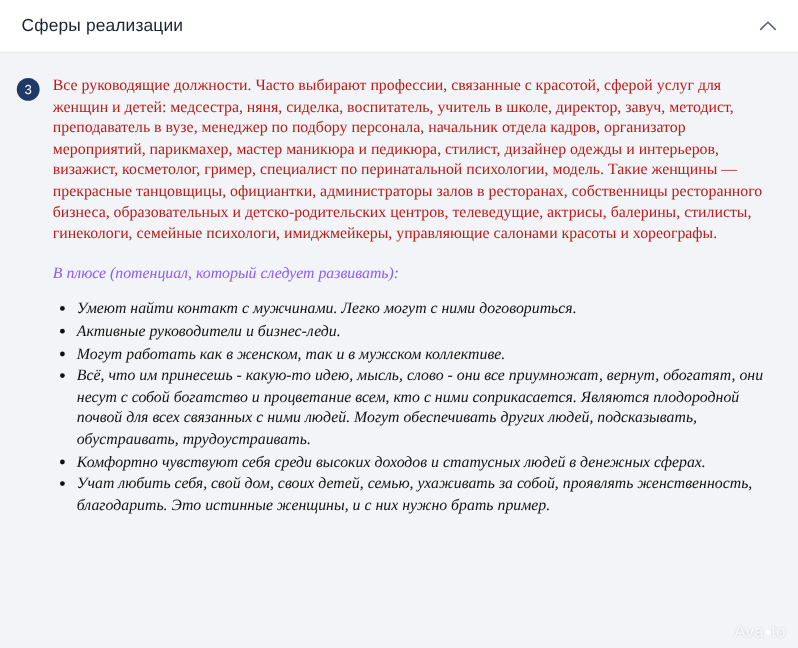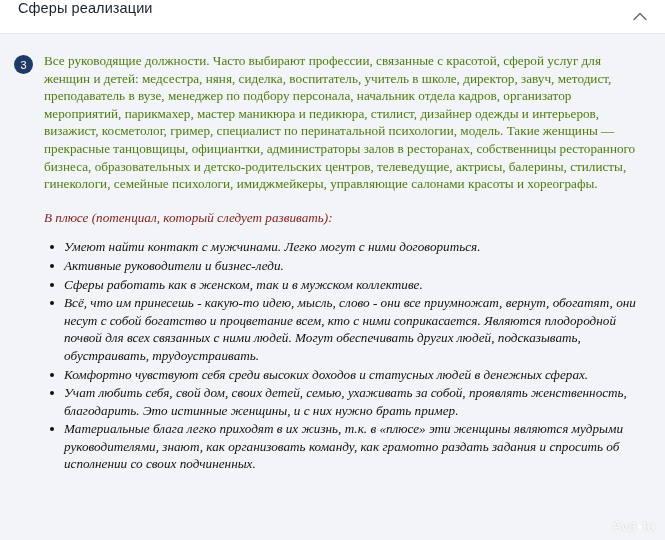--- a/index.html
+++ b/index.html
@@ -15,25 +15,25 @@
   }
   .page {
     position: relative;
     width: 665px;
     height: 540px;
     background: #f2f4f7;
     box-sizing: border-box;
   }
   .header {
     position: relative;
-    height: 34px;
+    height: 44px;
     background: #ffffff;
     border-bottom: 1px solid #e3e6eb;
     display: flex;
-    align-items: flex-start;
+    align-items: center;
     padding: 0 18px;
     box-sizing: border-box;
   }
   .header-title {
     font-family: "Liberation Sans", sans-serif;
     font-size: 14.5px;
     color: #1a2332;
     letter-spacing: 0.1px;
   }
   .chevron-up {
@@ -73,28 +73,28 @@
     justify-content: center;
     margin-top: 3px;
   }
   .para-block {
     flex: 1 1 auto;
     padding-left: 11px;
   }
   .para {
     font-size: 13.2px;
     line-height: 17.6px;
-    color: #4d7c0f;
+    color: #b91c1c;
     text-align: left;
     margin: 0;
   }
   .subhead {
     font-size: 13.2px;
     line-height: 17.6px;
-    color: #7f1d1d;
+    color: #8b5cf6;
     font-style: italic;
     margin: 16px 0 0 0;
   }
   ul.bullets {
     list-style: none;
     margin: 12px 0 16px 0;
     padding: 0;
   }
   ul.bullets li {
     position: relative;
@@ -151,25 +151,24 @@
 
   <div class="content">
     <div class="badge-row">
       <div class="badge">3</div>
       <div class="para-block">
         <p class="para">Все руководящие должности. Часто выбирают профессии, связанные с красотой, сферой услуг для женщин и детей: медсестра, няня, сиделка, воспитатель, учитель в школе, директор, завуч, методист, преподаватель в вузе, менеджер по подбору персонала, начальник отдела кадров, организатор мероприятий, парикмахер, мастер маникюра и педикюра, стилист, дизайнер одежды и интерьеров, визажист, косметолог, гример, специалист по перинатальной психологии, модель. Такие женщины — прекрасные танцовщицы, официантки, администраторы залов в ресторанах, собственницы ресторанного бизнеса, образовательных и детско-родительских центров, телеведущие, актрисы, балерины, стилисты, гинекологи, семейные психологи, имиджмейкеры, управляющие салонами красоты и хореографы.</p>
         <p class="subhead">В плюсе (потенциал, который следует развивать):</p>
         <ul class="bullets">
           <li>Умеют найти контакт с мужчинами. Легко могут с ними договориться.</li>
           <li>Активные руководители и бизнес-леди.</li>
-          <li>Сферы работать как в женском, так и в мужском коллективе.</li>
+          <li>Могут работать как в женском, так и в мужском коллективе.</li>
           <li>Всё, что им принесешь - какую-то идею, мысль, слово - они все приумножат, вернут, обогатят, они несут с собой богатство и процветание всем, кто с ними соприкасается. Являются плодородной почвой для всех связанных с ними людей. Могут обеспечивать других людей, подсказывать, обустраивать, трудоустраивать.</li>
           <li>Комфортно чувствуют себя среди высоких доходов и статусных людей в денежных сферах.</li>
           <li>Учат любить себя, свой дом, своих детей, семью, ухаживать за собой, проявлять женственность, благодарить. Это истинные женщины, и с них нужно брать пример.</li>
-          <li>Материальные блага легко приходят в их жизнь, т.к. в «плюсе» эти женщины являются мудрыми руководителями, знают, как организовать команду, как грамотно раздать задания и спросить об исполнении со своих подчиненных.</li>
         </ul>
       </div>
     </div>
   </div>
 
   <div class="watermark">
     <span class="ava">Ava</span><span class="dot"></span><span class="ava">to</span>
   </div>
 
 </div>

